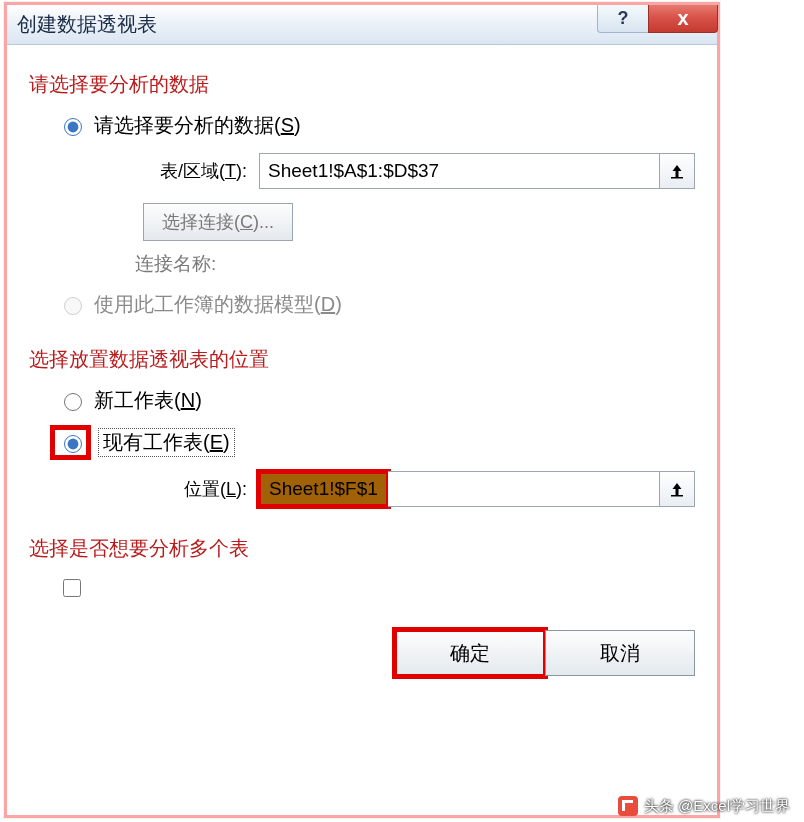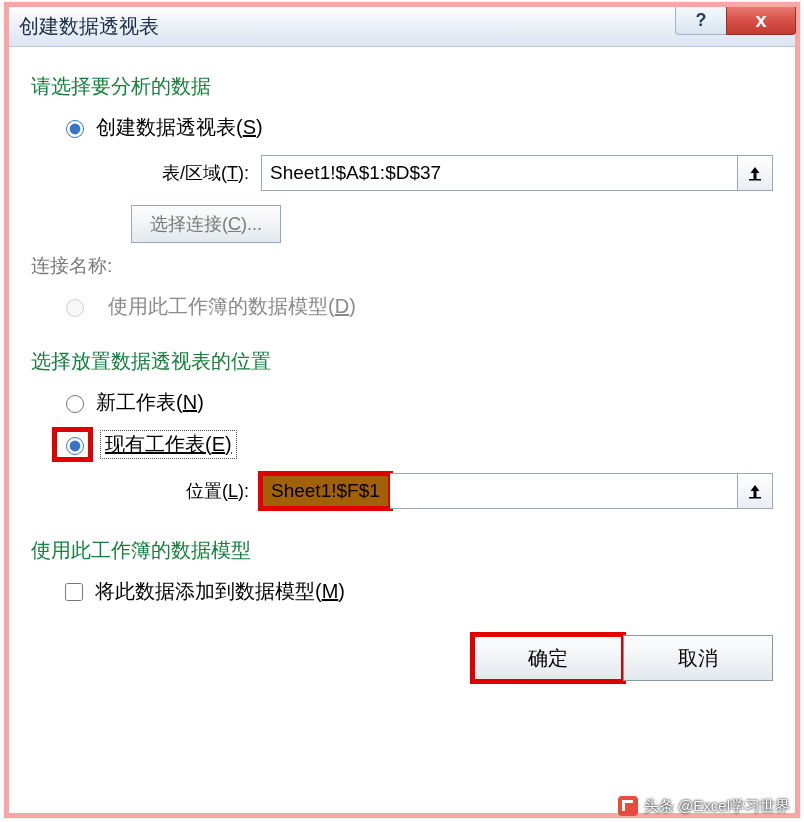--- a/index.html
+++ b/index.html
@@ -8,23 +8,23 @@
     font-family: "Microsoft YaHei", "SimSun", sans-serif;
     font-size: 18px;
     background: #fff;
     width: 804px;
     height: 822px;
     position: relative;
   }
   .window {
     position: absolute;
     left: 4px; top: 2px;
-    width: 796px;
+    width: 716px;
     height: 816px;
-    border: 5px solid #fca5a5;
+    border: 3px solid #fca5a5;
     background: #fff;
     box-shadow: 0 0 0 1px rgba(0,0,0,0.05);
   }
   .titlebar {
     height: 40px;
     background: linear-gradient(to bottom, #ffffff 0%, #eef3f9 40%, #dbe6f2 100%);
     border-bottom: 1px solid #b9c8d8;
     display: flex;
     align-items: center;
     padding-left: 10px;
@@ -57,32 +57,32 @@
     color: #fff;
     border: 1px solid #9a2f26;
     border-top: none;
     border-bottom-right-radius: 4px;
     font-size: 20px;
   }
   .content {
     padding: 20px 22px 18px 22px;
   }
   .section-title {
-    color: #15803d;
+    color: #b91c1c;
     margin: 28px 0 12px 0;
     font-size: 20px;
   }
   .section-title:first-child { margin-top: 6px; }
   .radio-row, .check-row {
     display: flex;
     align-items: center;
     margin: 14px 0 14px 30px;
     font-size: 20px;
   }
-  .radio-row.disabled, .check-row.disabled { color: #8a8a8a; gap: 12px; }
+  .radio-row.disabled, .check-row.disabled { color: #8a8a8a; }
   input[type=radio], input[type=checkbox] {
     width: 18px; height: 18px;
     margin-right: 12px;
     accent-color: #3a76c4;
   }
   .field-row {
     display: flex;
     align-items: center;
     margin: 14px 0 14px 90px;
   }
@@ -112,22 +112,22 @@
   .range-btn svg { width: 18px; height: 18px; }
   .small-btn {
     height: 38px;
     padding: 0 18px;
     border: 1px solid #9aa6b2;
     background: linear-gradient(to bottom,#fdfdfd,#e4e9ee);
     color: #7a7a7a;
     font-size: 18px;
     margin-left: 0;
   }
-  .conn-row { margin-left: 52px; margin-top: 4px; padding-left: 48px; }
-  .conn-label { color: #7a7a7a; font-size: 19px; margin-top: 10px; display: block; }
+  .conn-row { margin-left: 66px; margin-top: 4px; padding-left: 48px; }
+  .conn-label { color: #7a7a7a; font-size: 19px; margin-top: 10px; margin-left: 106px; display: block; }
   .button-bar {
     display: flex;
     justify-content: flex-end;
     margin-top: 30px;
   }
   .btn {
     width: 150px; height: 46px;
     border: 1px solid #8a97a4;
     background: linear-gradient(to bottom,#fdfdfd,#e4e9ee);
     font-size: 20px;
@@ -183,21 +183,21 @@
         </div>
     </div>
   </div>
 
   <div class="content">
 
     <div class="section-title">请选择要分析的数据</div>
 
     <div class="radio-row">
       <input type="radio" name="src" checked="" style="">
-      <span><span>创建数据透视表(</span><span class="ul">S</span><span>)</span></span>
+      <span><span>请选择要分析的数据(</span><span class="ul">S</span><span>)</span></span>
     </div>
 
     <div class="field-row">
       <div class="field-label"><span>表/区域(</span><span class="ul">T</span><span>):</span></div>
       <input class="text-input" value="Sheet1!$A$1:$D$37" style="">
       <div class="range-btn">
         <svg viewBox="0 0 24 24">
             <path d="M12 4 L6 12 H10 V20 H14 V12 H18 Z" fill="#000"></path>
             <rect x="4" y="20" width="16" height="2" fill="#000"></rect>
           </svg>
@@ -215,46 +215,45 @@
       <span><span>使用此工作簿的数据模型(</span><span class="ul">D</span><span>)</span></span>
     </div>
 
     <div class="section-title">选择放置数据透视表的位置</div>
 
     <div class="radio-row">
       <input type="radio" name="loc" style="">
       <span><span>新工作表(</span><span class="ul">N</span><span>)</span></span>
     </div>
 
-    <div class="radio-row" style="margin-left:24px;text-decoration:underline;">
+    <div class="radio-row" style="margin-left:24px;">
       <span class="highlight-red" style="padding:4px 6px;">
         <input type="radio" name="loc" checked="" style="margin-right: 0px;">
       </span>
       <span style="margin-left:10px;border:1px dotted #555;padding:0 4px;"><span>现有工作表(</span><span class="ul">E</span><span>)</span></span>
     </div>
 
     <div class="field-row">
       <div class="field-label"><span>位置(</span><span class="ul">L</span><span>):</span></div>
       <span class="highlight-red" style="flex:0 0 auto;">
         <span style="padding:6px 10px;font-family:Arial;font-size:19px;background:#a16207;">Sheet1!$F$1</span>
       </span>
       <input class="text-input" style="border-left: none;">
       <div class="range-btn">
         <svg viewBox="0 0 24 24">
             <path d="M12 4 L6 12 H10 V20 H14 V12 H18 Z" fill="#000"></path>
             <rect x="4" y="20" width="16" height="2" fill="#000"></rect>
           </svg>
       </div>
     </div>
 
-    <div class="section-title">使用此工作簿的数据模型</div>
+    <div class="section-title">选择是否想要分析多个表</div>
 
     <div class="check-row">
       <input type="checkbox" style="">
-      <span><span>将此数据添加到数据模型(</span><span class="ul">M</span><span>)</span></span>
     </div>
 
     <div class="button-bar">
       <span class="highlight-red">
         <div class="btn primary">
             <span>确定</span>
           </div>
       </span>
       <div class="btn">
           <span>取消</span>

